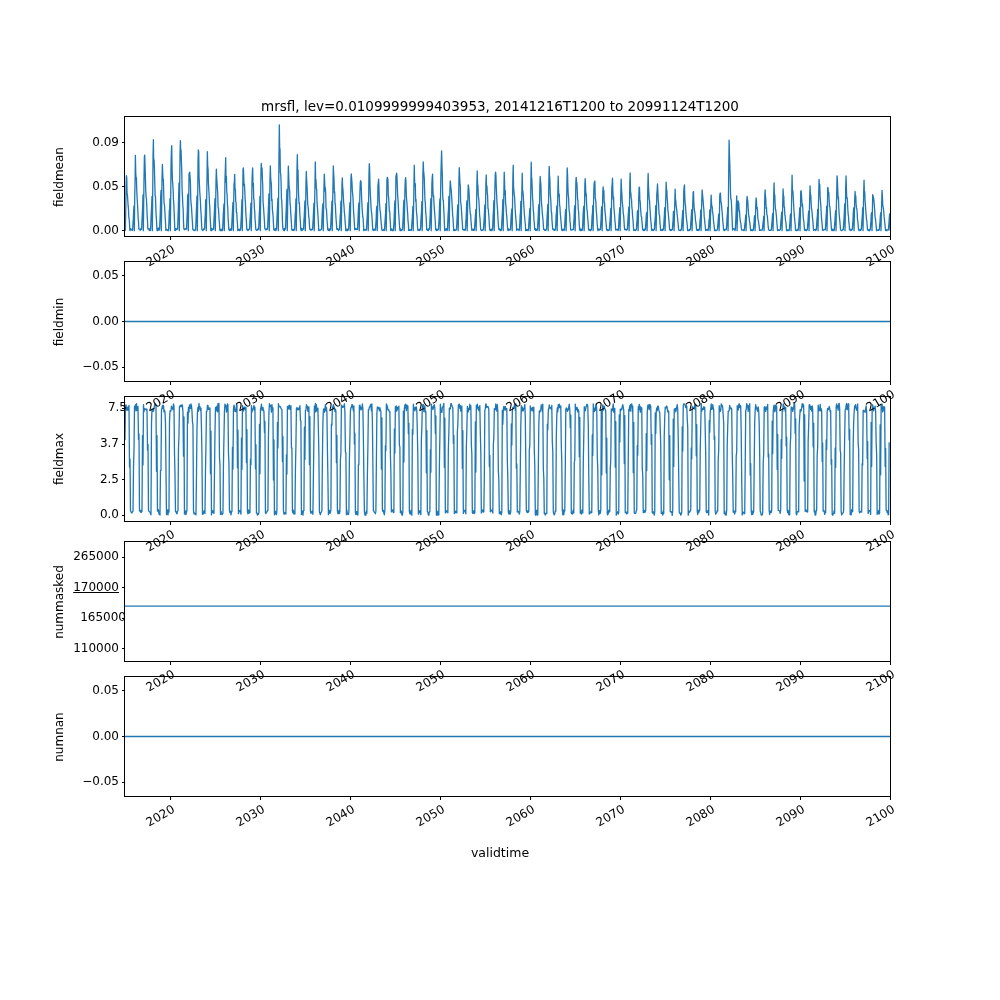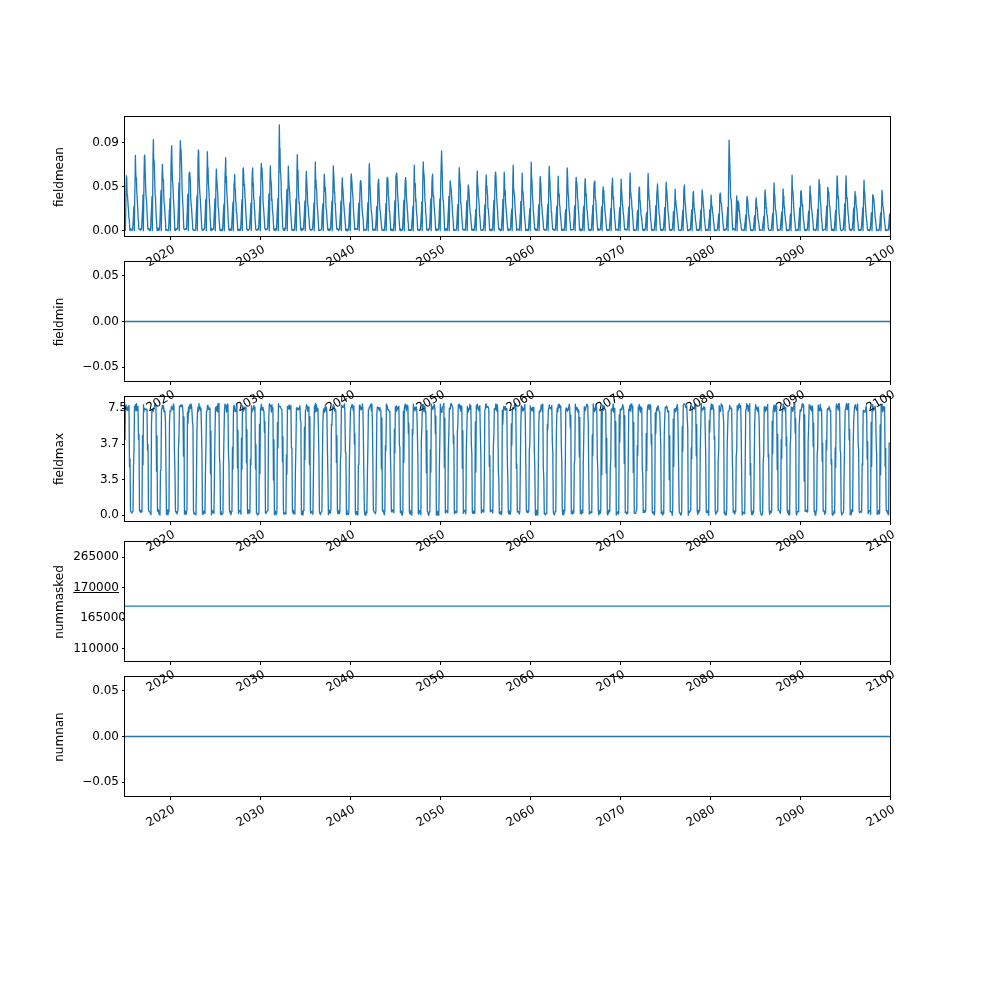--- a/index.html
+++ b/index.html
@@ -72,20 +72,21 @@
     width: 1000px;
     left: 0;
     text-align: center;
   }
 </style>
 </head>
 <body>
 
 <div id="figure">
 
+  <div class="title">mrsfl, lev=0.0109999999403953, 20141216T1200 to 20991124T1200</div>
 
   <div class="axes" id="ax0" style="left:124px; top:116px; width:767px; height:121px;">
     <svg id="svg0" width="765" height="119" viewBox="0 0 765 119">
         <path d="M0.36 113.71L0.71 95.67L1.05 70.81L1.40 58.65L1.74 60.65L2.09 77.00L2.44 77.98L2.78 83.30L3.13 88.59L3.47 92.07L3.82 100.41L4.17 102.02L4.51 106.50L4.86 113.58L5.20 112.94L5.55 112.10L5.90 111.81L6.24 112.58L6.59 112.89L6.93 112.93L7.28 113.47L7.63 112.33L7.97 106.63L8.32 101.95L8.66 93.79L9.01 88.83L9.36 113.71L9.70 82.02L10.05 66.09L10.39 38.42L10.74 55.53L11.09 62.38L11.43 60.75L11.78 74.22L12.12 80.48L12.47 86.72L12.82 93.07L13.16 101.12L13.51 104.55L13.85 112.04L14.20 112.19L14.55 112.10L14.89 112.06L15.24 113.26L15.58 112.22L15.93 111.84L16.28 111.51L16.62 112.31L16.97 103.79L17.31 97.23L17.66 89.65L18.01 77.79L18.35 113.71L18.70 86.12L19.04 59.49L19.39 39.58L19.74 38.07L20.08 50.06L20.43 61.89L20.77 74.09L21.12 80.00L21.47 82.16L21.81 89.71L22.16 98.85L22.50 103.87L22.85 112.02L23.20 111.45L23.54 111.55L23.89 111.61L24.23 113.47L24.58 112.39L24.93 112.13L25.27 113.50L25.62 111.83L25.96 102.58L26.31 95.31L26.66 88.54L27.00 79.51L27.35 113.71L27.69 80.34L28.04 39.24L28.39 22.72L28.73 47.25L29.08 42.81L29.42 51.25L29.77 65.72L30.12 78.83L30.46 78.99L30.81 90.61L31.15 98.48L31.50 103.56L31.85 111.25L32.19 113.70L32.54 113.66L32.88 113.43L33.23 111.02L33.57 112.97L33.92 111.04L34.27 113.21L34.61 111.86L34.96 103.24L35.30 95.01L35.65 81.19L36.00 73.46L36.34 113.71L36.69 87.56L37.03 60.75L37.38 47.31L37.73 56.49L38.07 63.70L38.42 62.67L38.76 77.29L39.11 86.51L39.46 87.65L39.80 93.28L40.15 100.20L40.49 104.91L40.84 113.44L41.19 112.37L41.53 112.34L41.88 112.68L42.22 112.89L42.57 113.46L42.92 113.29L43.26 113.71L43.61 111.96L43.95 104.96L44.30 94.13L44.65 91.39L44.99 81.68L45.34 113.71L45.68 83.62L46.03 49.07L46.38 34.86L46.72 28.76L47.07 50.54L47.41 63.11L47.76 66.68L48.11 72.35L48.45 82.07L48.80 86.99L49.14 94.64L49.49 104.55L49.84 113.43L50.18 113.37L50.53 113.51L50.87 111.69L51.22 112.31L51.57 112.46L51.91 111.84L52.26 111.60L52.60 111.95L52.95 102.61L53.30 92.38L53.64 77.98L53.99 65.92L54.33 113.71L54.68 72.79L55.03 36.40L55.37 23.58L55.72 34.32L56.06 32.87L56.41 44.22L56.76 53.99L57.10 72.56L57.45 79.23L57.79 87.44L58.14 92.05L58.49 103.92L58.83 111.91L59.18 111.71L59.52 112.71L59.87 112.47L60.22 112.05L60.56 111.72L60.91 111.39L61.25 112.26L61.60 112.00L61.95 101.09L62.29 94.80L62.64 78.59L62.98 77.19L63.33 113.71L63.68 87.65L64.02 56.76L64.37 55.96L64.71 55.13L65.06 59.84L65.41 65.49L65.75 81.49L66.10 87.21L66.44 89.32L66.79 95.39L67.14 101.31L67.48 105.92L67.83 112.60L68.17 112.60L68.52 112.92L68.87 113.33L69.21 113.40L69.56 112.98L69.90 113.58L70.25 113.23L70.60 112.33L70.94 105.42L71.29 95.42L71.63 87.68L71.98 78.88L72.33 113.71L72.67 85.41L73.02 43.65L73.36 32.79L73.71 35.11L74.06 60.02L74.40 66.82L74.75 74.84L75.09 79.24L75.44 84.76L75.79 92.96L76.13 97.26L76.48 105.13L76.82 111.69L77.17 112.70L77.52 113.58L77.86 112.89L78.21 113.18L78.55 111.83L78.90 112.62L79.25 112.16L79.59 111.80L79.94 102.67L80.28 97.37L80.63 83.66L80.98 82.29L81.32 113.71L81.67 83.30L82.01 59.65L82.36 34.66L82.71 49.25L83.05 51.17L83.40 65.97L83.74 71.78L84.09 77.58L84.44 85.93L84.78 90.36L85.13 100.46L85.47 105.57L85.82 113.58L86.17 111.89L86.51 111.52L86.86 113.61L87.20 112.36L87.55 112.03L87.90 112.41L88.24 111.65L88.59 112.13L88.93 103.32L89.28 97.05L89.63 88.98L89.97 81.75L90.32 113.71L90.66 87.90L91.01 63.90L91.36 52.07L91.70 60.88L92.05 65.96L92.39 71.73L92.74 76.53L93.09 90.27L93.43 91.07L93.78 96.44L94.12 103.24L94.47 106.27L94.82 113.09L95.16 112.89L95.51 113.70L95.85 113.39L96.20 112.10L96.55 113.59L96.89 113.34L97.24 113.61L97.58 112.28L97.93 106.05L98.28 97.60L98.62 92.40L98.97 86.95L99.31 113.71L99.66 84.92L100.01 61.02L100.35 52.21L100.70 40.74L101.04 65.41L101.39 59.41L101.74 74.49L102.08 77.57L102.43 87.03L102.77 90.81L103.12 101.24L103.47 106.14L103.81 112.38L104.16 112.61L104.50 113.67L104.85 112.81L105.20 111.80L105.54 113.24L105.89 112.09L106.23 113.32L106.58 112.25L106.93 104.62L107.27 98.13L107.62 90.80L107.96 85.41L108.31 113.71L108.66 88.26L109.00 66.69L109.35 65.69L109.69 57.35L110.04 72.21L110.38 72.53L110.73 84.44L111.08 85.66L111.42 95.62L111.77 95.32L112.11 102.39L112.46 106.99L112.81 113.67L113.15 112.38L113.50 113.13L113.84 112.88L114.19 112.08L114.54 113.50L114.88 112.66L115.23 113.29L115.57 112.39L115.92 106.43L116.27 99.76L116.61 91.03L116.96 82.54L117.30 113.71L117.65 84.96L118.00 52.54L118.34 50.84L118.69 57.74L119.03 68.37L119.38 67.09L119.73 72.60L120.07 81.06L120.42 85.45L120.76 94.53L121.11 99.88L121.46 105.52L121.80 112.43L122.15 112.81L122.49 112.48L122.84 113.54L123.19 113.41L123.53 112.92L123.88 112.38L124.22 111.90L124.57 112.12L124.92 104.37L125.26 99.59L125.61 93.36L125.95 86.05L126.30 113.71L126.65 90.96L126.99 65.37L127.34 54.99L127.68 51.00L128.03 68.99L128.38 66.38L128.72 81.94L129.07 82.67L129.41 91.28L129.76 94.85L130.11 102.81L130.45 106.80L130.80 112.66L131.14 112.76L131.49 113.17L131.84 113.46L132.18 113.33L132.53 112.51L132.87 111.86L133.22 112.13L133.57 112.49L133.91 106.13L134.26 96.89L134.60 92.01L134.95 79.41L135.30 113.71L135.64 79.41L135.99 53.48L136.33 46.35L136.68 55.08L137.03 50.93L137.37 61.49L137.72 67.81L138.06 84.77L138.41 88.98L138.76 93.92L139.10 98.96L139.45 104.25L139.79 111.73L140.14 111.80L140.49 111.79L140.83 113.00L141.18 111.92L141.52 112.54L141.87 112.02L142.22 112.14L142.56 112.05L142.91 103.22L143.25 94.96L143.60 86.02L143.95 76.86L144.29 113.71L144.64 91.76L144.98 62.43L145.33 48.87L145.68 60.34L146.02 64.94L146.37 66.84L146.71 83.84L147.06 82.50L147.41 92.90L147.75 95.65L148.10 99.27L148.44 106.49L148.79 112.29L149.14 113.26L149.48 112.67L149.83 113.02L150.17 111.74L150.52 111.52L150.87 113.53L151.21 112.49L151.56 111.97L151.90 103.15L152.25 94.92L152.60 87.71L152.94 81.17L153.29 113.71L153.63 76.54L153.98 39.42L154.33 7.85L154.67 30.13L155.02 32.60L155.36 55.75L155.71 56.94L156.06 63.88L156.40 81.15L156.75 84.09L157.09 92.15L157.44 103.76L157.79 110.87L158.13 112.42L158.48 112.64L158.82 113.36L159.17 111.78L159.52 113.64L159.86 111.12L160.21 112.27L160.55 111.56L160.90 99.99L161.25 91.16L161.59 81.70L161.94 72.51L162.28 113.71L162.63 91.66L162.98 71.28L163.32 49.14L163.67 58.39L164.01 67.95L164.36 71.16L164.71 75.21L165.05 86.43L165.40 88.71L165.74 95.73L166.09 100.88L166.44 106.53L166.78 112.79L167.13 113.13L167.47 113.36L167.82 112.63L168.17 113.20L168.51 112.37L168.86 113.58L169.20 112.29L169.55 112.38L169.90 104.41L170.24 97.59L170.59 93.16L170.93 81.89L171.28 113.71L171.63 88.71L171.97 53.98L172.32 37.70L172.66 55.99L173.01 52.91L173.36 70.26L173.70 79.64L174.05 86.49L174.39 85.80L174.74 95.24L175.09 100.92L175.43 106.11L175.78 112.64L176.12 112.68L176.47 113.67L176.82 111.40L177.16 111.91L177.51 113.19L177.85 112.26L178.20 111.84L178.55 112.15L178.89 103.81L179.24 99.32L179.58 91.63L179.93 83.96L180.28 113.71L180.62 92.33L180.97 66.36L181.31 54.44L181.66 62.66L182.01 68.49L182.35 76.90L182.70 86.84L183.04 89.09L183.39 93.03L183.74 99.94L184.08 101.91L184.43 108.00L184.77 112.46L185.12 112.56L185.47 112.33L185.81 113.31L186.16 113.23L186.50 112.32L186.85 112.28L187.19 112.12L187.54 112.52L187.89 106.42L188.23 101.28L188.58 93.01L188.92 86.20L189.27 113.71L189.62 86.49L189.96 68.71L190.31 44.94L190.65 64.21L191.00 62.67L191.35 71.84L191.69 72.12L192.04 85.40L192.38 89.64L192.73 94.84L193.08 100.27L193.42 106.50L193.77 113.59L194.11 113.37L194.46 113.04L194.81 113.37L195.15 113.08L195.50 113.12L195.84 112.68L196.19 112.50L196.54 112.20L196.88 104.61L197.23 96.01L197.57 90.22L197.92 86.75L198.27 113.71L198.61 90.47L198.96 69.86L199.30 57.04L199.65 64.30L200.00 74.14L200.34 70.57L200.69 77.19L201.03 91.27L201.38 91.86L201.73 96.76L202.07 103.77L202.42 107.61L202.76 112.59L203.11 113.23L203.46 112.07L203.80 113.21L204.15 111.92L204.49 113.70L204.84 112.65L205.19 112.94L205.53 112.32L205.88 105.62L206.22 97.80L206.57 92.51L206.92 84.18L207.26 113.71L207.61 86.57L207.95 70.30L208.30 48.95L208.65 56.29L208.99 61.19L209.34 75.83L209.68 74.71L210.03 86.18L210.38 87.85L210.72 95.92L211.07 101.99L211.41 106.19L211.76 112.27L212.11 112.42L212.45 111.55L212.80 111.96L213.14 112.07L213.49 113.66L213.84 112.89L214.18 112.27L214.53 112.23L214.87 105.57L215.22 98.69L215.57 95.01L215.91 84.21L216.26 113.71L216.60 93.95L216.95 68.12L217.30 60.81L217.64 70.16L217.99 73.11L218.33 79.59L218.68 85.64L219.03 89.54L219.37 95.45L219.72 98.16L220.06 104.07L220.41 107.87L220.76 113.38L221.10 113.62L221.45 113.35L221.79 112.23L222.14 113.65L222.49 112.17L222.83 113.67L223.18 112.25L223.52 112.66L223.87 106.96L224.22 98.42L224.56 91.46L224.91 85.53L225.25 113.71L225.60 90.08L225.95 60.76L226.29 56.98L226.64 61.55L226.98 65.76L227.33 73.82L227.68 77.09L228.02 81.31L228.37 89.94L228.71 96.78L229.06 100.97L229.41 107.21L229.75 112.63L230.10 112.42L230.44 112.01L230.79 111.65L231.14 112.46L231.48 112.35L231.83 111.93L232.17 112.32L232.52 112.38L232.87 105.32L233.21 97.07L233.56 89.51L233.90 85.84L234.25 113.71L234.60 88.37L234.94 75.10L235.29 65.20L235.63 63.74L235.98 64.59L236.33 71.65L236.67 82.17L237.02 89.28L237.36 94.80L237.71 99.30L238.06 100.89L238.40 106.43L238.75 113.57L239.09 113.50L239.44 112.91L239.79 112.53L240.13 112.37L240.48 113.07L240.82 113.34L241.17 113.06L241.52 112.63L241.86 105.11L242.21 99.97L242.55 91.99L242.90 85.53L243.25 113.71L243.59 87.44L243.94 58.82L244.28 46.71L244.63 51.46L244.98 67.46L245.32 76.76L245.67 82.90L246.01 90.03L246.36 94.33L246.71 96.26L247.05 100.78L247.40 106.90L247.74 112.92L248.09 112.99L248.44 112.50L248.78 113.57L249.13 112.48L249.47 112.13L249.82 112.38L250.17 113.22L250.51 112.41L250.86 106.63L251.20 101.34L251.55 91.53L251.90 89.18L252.24 113.71L252.59 96.38L252.93 68.37L253.28 65.51L253.63 62.07L253.97 70.34L254.32 84.12L254.66 88.21L255.01 93.73L255.36 94.34L255.70 100.16L256.05 103.89L256.39 107.86L256.74 112.02L257.09 113.26L257.43 113.55L257.78 113.31L258.12 113.06L258.47 112.48L258.82 113.08L259.16 113.58L259.51 112.70L259.85 107.01L260.20 101.62L260.55 96.27L260.89 86.76L261.24 113.71L261.58 89.34L261.93 62.54L262.28 60.36L262.62 60.92L262.97 63.51L263.31 79.17L263.66 79.82L264.00 87.52L264.35 94.47L264.70 94.33L265.04 101.91L265.39 106.72L265.73 113.56L266.08 112.54L266.43 112.19L266.77 111.95L267.12 113.56L267.46 113.66L267.81 112.97L268.16 113.68L268.50 112.25L268.85 106.86L269.19 100.73L269.54 89.85L269.89 83.92L270.23 113.71L270.58 89.71L270.92 58.98L271.27 58.42L271.62 56.07L271.96 59.29L272.31 69.25L272.65 78.16L273.00 82.87L273.35 88.89L273.69 96.59L274.04 101.25L274.38 106.61L274.73 112.02L275.08 113.60L275.42 111.78L275.77 112.88L276.11 113.62L276.46 112.89L276.81 112.74L277.15 113.17L277.50 112.45L277.84 106.29L278.19 99.77L278.54 88.90L278.88 83.26L279.23 113.71L279.57 93.60L279.92 72.51L280.27 63.02L280.61 60.65L280.96 65.05L281.30 78.02L281.65 82.79L282.00 86.70L282.34 92.47L282.69 96.85L283.03 104.16L283.38 107.20L283.73 113.45L284.07 112.52L284.42 113.34L284.76 113.26L285.11 112.57L285.46 113.18L285.80 113.22L286.15 113.57L286.49 112.66L286.84 105.94L287.19 102.06L287.53 96.56L287.88 89.50L288.22 113.71L288.57 91.98L288.92 69.77L289.26 48.23L289.61 63.73L289.95 69.01L290.30 66.62L290.65 84.29L290.99 82.10L291.34 92.56L291.68 96.85L292.03 100.11L292.38 107.40L292.72 112.85L293.07 113.27L293.41 112.80L293.76 113.04L294.11 112.55L294.45 113.23L294.80 113.62L295.14 112.12L295.49 112.33L295.84 105.03L296.18 99.25L296.53 93.72L296.87 84.73L297.22 113.71L297.57 85.06L297.91 55.58L298.26 44.99L298.60 54.11L298.95 57.15L299.30 62.04L299.64 74.53L299.99 83.50L300.33 86.05L300.68 94.81L301.03 98.44L301.37 104.42L301.72 112.62L302.06 112.53L302.41 113.32L302.76 112.37L303.10 112.97L303.45 113.62L303.79 111.65L304.14 111.73L304.49 112.04L304.83 105.02L305.18 98.36L305.52 88.13L305.87 81.76L306.22 113.71L306.56 90.58L306.91 66.11L307.25 60.02L307.60 57.17L307.95 73.94L308.29 79.59L308.64 78.89L308.98 85.88L309.33 91.61L309.68 96.22L310.02 100.68L310.37 106.48L310.71 112.94L311.06 112.13L311.41 113.62L311.75 112.13L312.10 112.69L312.44 112.94L312.79 113.20L313.14 112.03L313.48 112.23L313.83 106.16L314.17 100.61L314.52 88.50L314.87 81.98L315.21 113.71L315.56 77.20L315.90 58.30L316.25 45.67L316.60 33.83L316.94 47.77L317.29 57.74L317.63 76.84L317.98 82.85L318.33 83.25L318.67 90.72L319.02 97.09L319.36 105.93L319.71 113.60L320.06 111.62L320.40 112.10L320.75 112.97L321.09 112.56L321.44 111.61L321.79 111.71L322.13 113.70L322.48 112.06L322.82 103.91L323.17 96.67L323.52 91.56L323.86 79.33L324.21 113.71L324.55 88.90L324.90 73.48L325.25 63.79L325.59 67.16L325.94 71.23L326.28 73.42L326.63 79.63L326.98 85.37L327.32 91.72L327.67 98.32L328.01 101.20L328.36 107.81L328.71 113.44L329.05 113.53L329.40 113.60L329.74 112.52L330.09 113.28L330.44 113.06L330.78 113.32L331.13 112.83L331.47 112.30L331.82 106.77L332.17 99.34L332.51 92.58L332.86 87.63L333.20 113.71L333.55 92.68L333.90 63.97L334.24 50.75L334.59 57.23L334.93 65.47L335.28 68.95L335.63 85.21L335.97 86.98L336.32 91.15L336.66 96.12L337.01 102.40L337.36 106.25L337.70 112.52L338.05 112.51L338.39 112.63L338.74 113.18L339.09 112.49L339.43 112.69L339.78 112.48L340.12 113.40L340.47 112.36L340.82 104.95L341.16 100.56L341.51 90.91L341.85 83.82L342.20 113.71L342.54 94.65L342.89 79.78L343.24 68.02L343.58 69.98L343.93 73.40L344.27 79.69L344.62 88.10L344.97 93.32L345.31 97.17L345.66 97.47L346.00 104.21L346.35 107.57L346.70 113.02L347.04 112.34L347.39 112.21L347.73 113.36L348.08 113.41L348.43 112.11L348.77 113.38L349.12 113.32L349.46 112.61L349.81 107.67L350.16 101.88L350.50 97.40L350.85 92.48L351.19 113.71L351.54 91.92L351.89 66.25L352.23 53.94L352.58 67.10L352.92 68.32L353.27 79.14L353.62 80.65L353.96 84.19L354.31 91.63L354.65 98.80L355.00 101.37L355.35 107.54L355.69 112.42L356.04 112.91L356.38 113.62L356.73 113.10L357.08 113.33L357.42 112.92L357.77 112.65L358.11 113.11L358.46 112.26L358.81 106.48L359.15 101.73L359.50 94.82L359.84 87.85L360.19 113.71L360.54 90.86L360.88 67.24L361.23 57.93L361.57 71.75L361.92 68.84L362.27 76.01L362.61 78.62L362.96 91.49L363.30 91.98L363.65 96.72L364.00 101.30L364.34 107.80L364.69 112.80L365.03 113.06L365.38 113.45L365.73 112.79L366.07 112.98L366.42 112.14L366.76 113.70L367.11 112.70L367.46 112.62L367.80 107.05L368.15 98.03L368.49 93.06L368.84 83.71L369.19 113.71L369.53 88.34L369.88 71.14L370.22 58.68L370.57 55.09L370.92 58.28L371.26 69.30L371.61 77.30L371.95 85.13L372.30 90.04L372.65 94.69L372.99 102.21L373.34 107.05L373.68 112.16L374.03 111.96L374.38 112.84L374.72 111.89L375.07 113.06L375.41 113.60L375.76 112.75L376.11 113.53L376.45 112.32L376.80 105.07L377.14 99.29L377.49 92.93L377.84 82.65L378.18 113.71L378.53 92.18L378.87 75.80L379.22 55.10L379.57 65.29L379.91 77.83L380.26 73.46L380.60 86.47L380.95 88.65L381.30 94.48L381.64 98.27L381.99 102.47L382.33 107.70L382.68 112.19L383.03 113.54L383.37 113.22L383.72 111.95L384.06 112.72L384.41 113.03L384.76 112.90L385.10 112.88L385.45 112.65L385.79 105.93L386.14 98.98L386.49 95.35L386.83 91.88L387.18 113.71L387.52 88.22L387.87 60.94L388.22 48.24L388.56 69.99L388.91 73.78L389.25 77.61L389.60 79.92L389.95 87.91L390.29 93.98L390.64 99.11L390.98 103.29L391.33 107.39L391.68 113.28L392.02 112.35L392.37 112.79L392.71 112.13L393.06 112.28L393.41 112.64L393.75 112.39L394.10 113.68L394.44 112.50L394.79 106.59L395.14 98.56L395.48 94.93L395.83 84.28L396.17 113.71L396.52 90.75L396.87 72.86L397.21 56.24L397.56 73.46L397.90 74.36L398.25 78.26L398.60 84.69L398.94 90.29L399.29 95.89L399.63 99.71L399.98 104.22L400.33 107.32L400.67 113.62L401.02 112.10L401.36 112.78L401.71 113.30L402.06 112.55L402.40 112.68L402.75 113.51L403.09 113.71L403.44 112.51L403.79 107.06L404.13 101.78L404.48 97.22L404.82 91.63L405.17 113.71L405.52 90.10L405.86 68.01L406.21 45.08L406.55 59.64L406.90 63.37L407.25 72.23L407.59 81.26L407.94 85.85L408.28 93.08L408.63 96.37L408.98 103.23L409.32 106.17L409.67 112.30L410.01 112.54L410.36 111.67L410.71 113.46L411.05 112.26L411.40 112.78L411.74 112.44L412.09 113.61L412.44 112.39L412.78 106.58L413.13 100.94L413.47 92.65L413.82 87.61L414.17 113.71L414.51 94.65L414.86 68.46L415.20 59.52L415.55 64.52L415.90 67.88L416.24 80.27L416.59 87.41L416.93 90.41L417.28 96.04L417.63 99.40L417.97 102.31L418.32 107.98L418.66 112.45L419.01 112.40L419.35 112.29L419.70 113.15L420.05 113.34L420.39 112.99L420.74 113.31L421.08 112.54L421.43 112.64L421.78 107.18L422.12 98.96L422.47 94.29L422.81 87.33L423.16 113.71L423.51 87.29L423.85 63.71L424.20 49.36L424.54 58.63L424.89 62.51L425.24 76.51L425.58 80.87L425.93 85.80L426.27 95.25L426.62 95.12L426.97 103.15L427.31 107.20L427.66 112.28L428.00 111.81L428.35 112.06L428.70 113.05L429.04 112.98L429.39 112.55L429.73 113.43L430.08 112.60L430.43 112.66L430.77 107.40L431.12 98.31L431.46 95.29L431.81 88.97L432.16 113.71L432.50 92.15L432.85 74.00L433.19 59.23L433.54 72.41L433.89 79.56L434.23 77.08L434.58 88.11L434.92 89.74L435.27 96.51L435.62 99.93L435.96 104.04L436.31 107.45L436.65 112.47L437.00 113.50L437.35 113.64L437.69 112.29L438.04 112.64L438.38 112.80L438.73 112.25L439.08 113.50L439.42 112.65L439.77 107.07L440.11 100.80L440.46 93.89L440.81 92.38L441.15 113.71L441.50 90.62L441.84 71.83L442.19 50.78L442.54 57.34L442.88 68.84L443.23 77.71L443.57 80.35L443.92 89.95L444.27 94.59L444.61 96.34L444.96 104.06L445.30 106.31L445.65 112.63L446.00 113.16L446.34 112.85L446.69 112.99L447.03 112.84L447.38 112.55L447.73 112.69L448.07 112.19L448.42 112.59L448.76 105.40L449.11 100.88L449.46 91.93L449.80 88.76L450.15 113.71L450.49 92.18L450.84 65.92L451.19 60.28L451.53 66.38L451.88 65.62L452.22 72.92L452.57 81.76L452.92 83.66L453.26 91.99L453.61 94.38L453.95 101.33L454.30 107.66L454.65 113.02L454.99 112.46L455.34 111.99L455.68 113.56L456.03 112.08L456.38 113.57L456.72 113.30L457.07 113.25L457.41 112.46L457.76 106.46L458.11 97.65L458.45 92.17L458.80 89.22L459.14 113.71L459.49 91.35L459.84 68.64L460.18 61.66L460.53 68.31L460.87 78.76L461.22 76.61L461.57 86.16L461.91 92.56L462.26 94.10L462.60 100.04L462.95 103.63L463.30 108.13L463.64 113.02L463.99 113.06L464.33 112.87L464.68 112.56L465.03 113.37L465.37 113.71L465.72 113.64L466.06 112.17L466.41 112.72L466.76 106.31L467.10 98.99L467.45 96.36L467.79 88.57L468.14 113.71L468.49 88.38L468.83 73.39L469.18 65.60L469.52 68.50L469.87 63.91L470.22 80.81L470.56 82.25L470.91 85.40L471.25 93.74L471.60 96.47L471.95 103.58L472.29 107.80L472.64 112.15L472.98 113.55L473.33 112.21L473.68 112.04L474.02 112.98L474.37 112.26L474.71 113.10L475.06 112.53L475.41 112.47L475.75 107.36L476.10 101.33L476.44 92.82L476.79 89.71L477.14 113.71L477.48 92.58L477.83 74.21L478.17 69.81L478.52 76.38L478.87 73.32L479.21 85.92L479.56 85.60L479.90 93.91L480.25 96.39L480.60 100.97L480.94 104.83L481.29 108.68L481.63 112.78L481.98 113.18L482.33 113.57L482.67 112.56L483.02 112.72L483.36 113.35L483.71 113.51L484.06 113.23L484.40 112.59L484.75 106.60L485.09 102.85L485.44 97.74L485.79 91.36L486.13 113.71L486.48 89.63L486.82 70.26L487.17 66.69L487.52 61.17L487.86 73.59L488.21 82.15L488.55 79.57L488.90 91.16L489.25 93.81L489.59 98.53L489.94 104.19L490.28 106.73L490.63 113.00L490.98 112.05L491.32 112.74L491.67 112.91L492.01 112.31L492.36 112.95L492.71 112.37L493.05 113.47L493.40 112.66L493.74 107.40L494.09 100.34L494.44 95.40L494.78 90.72L495.13 113.71L495.47 94.02L495.82 76.03L496.16 62.05L496.51 72.23L496.86 76.78L497.20 84.72L497.55 87.94L497.89 90.64L498.24 96.68L498.59 98.06L498.93 102.81L499.28 108.64L499.62 112.43L499.97 112.89L500.32 112.34L500.66 112.64L501.01 112.16L501.35 112.50L501.70 113.14L502.05 112.79L502.39 112.57L502.74 106.32L503.08 100.51L503.43 95.54L503.78 90.05L504.12 113.71L504.47 90.60L504.81 65.96L505.16 56.00L505.51 74.30L505.85 76.13L506.20 81.14L506.54 82.37L506.89 90.96L507.24 92.77L507.58 99.03L507.93 102.07L508.27 107.29L508.62 113.28L508.97 112.32L509.31 113.43L509.66 113.09L510.00 112.97L510.35 112.99L510.70 113.55L511.04 112.78L511.39 112.65L511.73 106.64L512.08 102.70L512.43 94.37L512.77 93.41L513.12 113.71L513.46 97.38L513.81 78.06L514.16 70.13L514.50 70.66L514.85 82.39L515.19 84.61L515.54 90.68L515.89 95.81L516.23 99.55L516.58 99.80L516.92 104.51L517.27 107.84L517.62 112.65L517.96 112.56L518.31 113.58L518.65 113.47L519.00 112.18L519.35 113.49L519.69 112.27L520.04 112.85L520.38 112.67L520.73 107.70L521.08 102.02L521.42 96.60L521.77 95.53L522.11 113.71L522.46 95.61L522.81 69.01L523.15 56.49L523.50 69.58L523.84 75.56L524.19 82.36L524.54 83.65L524.88 90.62L525.23 94.93L525.57 100.78L525.92 104.88L526.27 107.70L526.61 113.09L526.96 113.48L527.30 112.81L527.65 112.34L528.00 112.81L528.34 113.46L528.69 113.05L529.03 112.87L529.38 112.50L529.73 106.35L530.07 102.52L530.42 97.87L530.76 88.60L531.11 113.71L531.46 96.02L531.80 76.89L532.15 73.20L532.49 66.98L532.84 73.82L533.19 82.27L533.53 85.87L533.88 93.24L534.22 97.85L534.57 98.69L534.92 105.66L535.26 108.47L535.61 113.28L535.95 112.73L536.30 113.52L536.65 112.71L536.99 112.51L537.34 112.52L537.68 113.62L538.03 112.19L538.38 112.59L538.72 108.32L539.07 102.90L539.41 97.50L539.76 90.55L540.11 113.71L540.45 92.61L540.80 80.16L541.14 65.27L541.49 72.54L541.84 73.31L542.18 81.58L542.53 84.99L542.87 92.80L543.22 95.54L543.57 99.62L543.91 103.37L544.26 107.66L544.60 112.82L544.95 112.48L545.30 113.35L545.64 113.56L545.99 112.58L546.33 112.85L546.68 113.38L547.03 112.48L547.37 112.59L547.72 107.14L548.06 103.62L548.41 94.87L548.76 94.32L549.10 113.71L549.45 96.78L549.79 85.28L550.14 72.08L550.49 82.78L550.83 83.76L551.18 89.17L551.52 91.33L551.87 94.43L552.22 98.12L552.56 101.03L552.91 104.54L553.25 108.32L553.60 112.86L553.95 112.72L554.29 113.10L554.64 113.26L554.98 113.66L555.33 113.70L555.68 112.71L556.02 113.15L556.37 112.77L556.71 108.30L557.06 102.77L557.41 99.04L557.75 93.62L558.10 113.71L558.44 96.34L558.79 74.09L559.14 69.80L559.48 67.85L559.83 81.25L560.17 86.54L560.52 89.13L560.87 94.89L561.21 99.14L561.56 102.38L561.90 105.07L562.25 108.10L562.60 113.57L562.94 113.16L563.29 113.58L563.63 113.01L563.98 112.91L564.33 113.65L564.67 112.49L565.02 112.23L565.36 112.77L565.71 107.23L566.06 102.08L566.40 97.67L566.75 92.77L567.09 113.71L567.44 98.08L567.79 85.56L568.13 75.35L568.48 74.60L568.82 84.71L569.17 91.44L569.52 93.81L569.86 95.78L570.21 99.15L570.55 103.77L570.90 105.60L571.25 108.91L571.59 112.78L571.94 113.33L572.28 112.73L572.63 113.20L572.97 112.42L573.32 112.45L573.67 113.67L574.01 113.13L574.36 112.78L574.70 109.23L575.05 102.79L575.40 100.97L575.74 93.14L576.09 113.71L576.43 95.17L576.78 84.19L577.13 72.95L577.47 76.89L577.82 80.51L578.16 84.41L578.51 89.28L578.86 92.49L579.20 99.63L579.55 102.15L579.89 106.48L580.24 109.24L580.59 113.54L580.93 112.62L581.28 112.65L581.62 113.12L581.97 112.47L582.32 112.95L582.66 112.42L583.01 113.62L583.35 112.78L583.70 109.08L584.05 102.74L584.39 101.49L584.74 92.93L585.08 113.71L585.43 101.80L585.78 89.33L586.12 78.12L586.47 84.91L586.81 89.80L587.16 89.49L587.51 94.96L587.85 96.44L588.20 99.50L588.54 104.28L588.89 106.93L589.24 109.75L589.58 113.57L589.93 112.65L590.27 113.32L590.62 113.64L590.97 113.65L591.31 113.39L591.66 113.05L592.00 112.95L592.35 112.93L592.70 109.42L593.04 105.48L593.39 100.92L593.73 97.09L594.08 113.71L594.43 99.06L594.77 78.52L595.12 76.17L595.46 76.19L595.81 84.85L596.16 85.45L596.50 87.60L596.85 92.10L597.19 95.55L597.54 100.28L597.89 105.17L598.23 107.76L598.58 112.95L598.92 112.81L599.27 113.56L599.62 112.41L599.96 113.10L600.31 112.92L600.65 112.22L601.00 112.52L601.35 112.49L601.69 107.95L602.04 100.86L602.38 97.27L602.73 90.35L603.08 113.71L603.42 83.91L603.77 49.78L604.11 23.15L604.46 37.73L604.81 47.59L605.15 57.67L605.50 75.61L605.84 82.11L606.19 82.45L606.54 88.53L606.88 96.70L607.23 104.96L607.57 113.00L607.92 111.49L608.27 112.14L608.61 111.71L608.96 112.02L609.30 111.95L609.65 112.17L610.00 113.70L610.34 112.01L610.69 104.77L611.03 97.13L611.38 87.43L611.73 78.84L612.07 113.71L612.42 100.99L612.76 90.29L613.11 83.80L613.46 86.03L613.80 85.99L614.15 94.31L614.49 93.54L614.84 99.83L615.19 102.73L615.53 105.81L615.88 106.48L616.22 110.47L616.57 112.98L616.92 113.13L617.26 113.18L617.61 113.20L617.95 112.93L618.30 112.73L618.65 113.17L618.99 113.69L619.34 112.92L619.68 108.74L620.03 106.44L620.38 102.88L620.72 98.18L621.07 113.71L621.41 98.37L621.76 83.77L622.11 79.46L622.45 82.11L622.80 84.13L623.14 90.46L623.49 95.74L623.84 99.52L624.18 100.83L624.53 104.57L624.87 105.84L625.22 109.41L625.57 113.21L625.91 113.68L626.26 113.39L626.60 112.80L626.95 112.56L627.30 113.60L627.64 113.54L627.99 113.13L628.33 113.03L628.68 108.81L629.03 106.42L629.37 100.04L629.72 98.66L630.06 113.71L630.41 101.82L630.76 87.48L631.10 80.92L631.45 83.91L631.79 91.41L632.14 90.39L632.49 93.92L632.83 101.27L633.18 102.83L633.52 104.50L633.87 107.18L634.22 109.67L634.56 113.45L634.91 113.27L635.25 112.77L635.60 112.90L635.95 113.28L636.29 113.22L636.64 113.12L636.98 113.20L637.33 112.97L637.68 109.33L638.02 106.21L638.37 103.37L638.71 99.44L639.06 113.71L639.41 98.52L639.75 80.84L640.10 72.90L640.44 78.71L640.79 82.11L641.14 91.38L641.48 90.36L641.83 97.59L642.17 98.03L642.52 101.38L642.87 105.31L643.21 109.72L643.56 112.53L643.90 113.11L644.25 113.29L644.60 113.43L644.94 113.45L645.29 113.23L645.63 113.01L645.98 113.40L646.33 112.91L646.67 108.44L647.02 104.51L647.36 99.99L647.71 96.49L648.06 113.71L648.40 97.53L648.75 75.94L649.09 65.80L649.44 80.95L649.78 77.68L650.13 87.39L650.48 92.91L650.82 92.83L651.17 96.69L651.51 100.27L651.86 105.93L652.21 109.37L652.55 113.56L652.90 113.10L653.24 113.25L653.59 112.76L653.94 113.03L654.28 113.35L654.63 113.15L654.97 112.84L655.32 112.73L655.67 107.49L656.01 103.01L656.36 99.80L656.70 95.23L657.05 113.71L657.40 99.19L657.74 86.20L658.09 71.97L658.43 78.88L658.78 78.89L659.13 90.16L659.47 89.80L659.82 97.99L660.16 98.82L660.51 103.62L660.86 104.96L661.20 108.94L661.55 113.70L661.89 113.12L662.24 112.97L662.59 113.63L662.93 112.83L663.28 113.34L663.62 113.06L663.97 113.68L664.32 112.79L664.66 108.66L665.01 103.81L665.35 97.74L665.70 97.00L666.05 113.71L666.39 95.20L666.74 76.81L667.08 58.14L667.43 74.05L667.78 73.28L668.12 77.33L668.47 84.13L668.81 91.73L669.16 95.83L669.51 100.63L669.85 104.45L670.20 107.55L670.54 113.31L670.89 112.81L671.24 113.71L671.58 113.53L671.93 112.96L672.27 112.86L672.62 112.47L672.97 113.54L673.31 112.81L673.66 107.44L674.00 102.89L674.35 97.64L674.70 90.83L675.04 113.71L675.39 95.87L675.73 74.77L676.08 73.60L676.43 77.00L676.77 82.46L677.12 89.53L677.46 86.87L677.81 92.06L678.16 98.85L678.50 102.83L678.85 104.56L679.19 109.40L679.54 113.23L679.89 112.55L680.23 112.40L680.58 113.66L680.92 112.67L681.27 113.14L681.62 113.48L681.96 112.64L682.31 112.70L682.65 107.90L683.00 104.50L683.35 97.79L683.69 94.12L684.04 113.71L684.38 94.41L684.73 79.35L685.08 68.89L685.42 77.68L685.77 77.73L686.11 85.19L686.46 91.78L686.81 93.17L687.15 96.35L687.50 101.12L687.84 103.07L688.19 108.86L688.54 113.40L688.88 112.25L689.23 112.94L689.57 112.75L689.92 112.33L690.27 112.51L690.61 113.59L690.96 112.87L691.30 112.76L691.65 107.95L692.00 102.23L692.34 99.23L692.69 92.28L693.03 113.71L693.38 91.78L693.73 76.24L694.07 62.28L694.42 70.08L694.76 67.48L695.11 79.49L695.46 84.10L695.80 88.19L696.15 94.89L696.49 100.58L696.84 104.32L697.19 107.78L697.53 113.27L697.88 113.28L698.22 113.35L698.57 113.21L698.92 112.70L699.26 112.68L699.61 112.63L699.95 112.42L700.30 112.75L700.65 107.92L700.99 100.70L701.34 96.38L701.68 89.15L702.03 113.71L702.38 93.37L702.72 70.50L703.07 71.30L703.41 77.32L703.76 75.22L704.11 82.07L704.45 89.21L704.80 89.08L705.14 93.72L705.49 99.55L705.84 103.49L706.18 108.40L706.53 112.62L706.87 113.64L707.22 112.19L707.57 113.31L707.91 113.54L708.26 112.43L708.60 113.69L708.95 113.66L709.30 112.75L709.64 107.24L709.99 102.94L710.33 96.47L710.68 93.67L711.03 113.71L711.37 89.72L711.72 75.52L712.06 58.83L712.41 63.21L712.76 72.46L713.10 82.09L713.45 79.70L713.79 91.01L714.14 96.90L714.49 100.75L714.83 104.08L715.18 108.31L715.52 112.35L715.87 113.18L716.22 113.48L716.56 113.70L716.91 113.51L717.25 113.31L717.60 112.80L717.95 112.03L718.29 112.65L718.64 106.57L718.98 102.66L719.33 96.14L719.68 86.94L720.02 113.71L720.37 95.45L720.71 69.59L721.06 59.00L721.41 71.24L721.75 81.32L722.10 80.56L722.44 84.27L722.79 91.72L723.14 97.09L723.48 99.47L723.83 105.18L724.17 107.33L724.52 112.80L724.87 112.36L725.21 112.09L725.56 113.12L725.90 113.53L726.25 113.38L726.59 112.52L726.94 112.61L727.29 112.54L727.63 107.25L727.98 103.33L728.32 95.47L728.67 90.93L729.02 113.71L729.36 98.66L729.71 82.66L730.05 74.43L730.40 80.34L730.75 78.71L731.09 86.63L731.44 91.14L731.78 91.53L732.13 95.04L732.48 102.38L732.82 104.28L733.17 107.85L733.51 112.82L733.86 112.79L734.21 113.64L734.55 113.02L734.90 112.62L735.24 112.46L735.59 113.43L735.94 112.91L736.28 112.77L736.63 107.58L736.97 102.81L737.32 98.34L737.67 90.86L738.01 113.71L738.36 94.02L738.70 74.72L739.05 63.25L739.40 76.20L739.74 74.60L740.09 84.14L740.43 88.28L740.78 93.23L741.13 97.85L741.47 101.89L741.82 103.77L742.16 108.40L742.51 112.60L742.86 113.17L743.20 112.80L743.55 113.59L743.89 113.48L744.24 112.65L744.59 113.71L744.93 113.32L745.28 112.59L745.62 107.41L745.97 104.13L746.32 96.60L746.66 95.62L747.01 113.71L747.35 96.85L747.70 77.64L748.05 78.68L748.39 81.00L748.74 81.47L749.08 85.67L749.43 90.06L749.78 94.47L750.12 100.91L750.47 101.49L750.81 104.96L751.16 109.06L751.51 113.61L751.85 113.68L752.20 113.19L752.54 112.98L752.89 112.81L753.24 112.73L753.58 113.42L753.93 112.87L754.27 112.95L754.62 108.23L754.97 104.99L755.31 99.63L755.66 95.95L756.00 113.71L756.35 96.91L756.70 84.60L757.04 73.36L757.39 79.25L757.73 87.60L758.08 89.71L758.43 91.47L758.77 95.03L759.12 99.66L759.46 102.46L759.81 106.31L760.16 109.49L760.50 113.48L760.85 113.55L761.19 112.56L761.54 113.44L761.89 113.68L762.23 112.85L762.58 112.90L762.92 112.76L763.27 113.00L763.62 109.57L763.96 106.06L764.31 100.35L764.65 96.82L765.00 113.71" fill="none" stroke="#1f77b4" stroke-width="1.3" stroke-linejoin="round"></path>
       </svg>
   </div>
   <div class="ylabel" style="left:-1px; top:170px; width:120px; text-align:center; transform: rotate(-90deg);">fieldmean</div>
 
   <div class="axes" id="ax1" style="left:124px; top:261px; width:767px; height:121px;">
     <svg id="svg1" width="765" height="119" viewBox="0 0 765 119">
@@ -108,20 +109,21 @@
   </div>
   <div class="ylabel" style="left:-1px; top:595px; width:120px; text-align:center; transform: rotate(-90deg);">nummasked</div>
 
   <div class="axes" id="ax4" style="left:124px; top:676px; width:767px; height:121px;">
     <svg id="svg4" width="765" height="119" viewBox="0 0 765 119">
         <path d="M0.00 59.50L765.00 59.50" fill="none" stroke="#1f77b4" stroke-width="1.3" stroke-linejoin="round"></path>
       </svg>
   </div>
   <div class="ylabel" style="left:-1px; top:730px; width:120px; text-align:center; transform: rotate(-90deg);">numnan</div>
 
+  <div class="xlabel" style="top:845px;">validtime</div>
 
   <div id="decorations">
       <div class="tickmark" style="left:121.5px; top:230.2111111111111px; width:3.5px; height:1px;"></div>
       <div class="ytick" style="left:53px; top:222.7111111111111px; width:66px;">0.00</div>
       <div class="tickmark" style="left:121.5px; top:186.13703703703703px; width:3.5px; height:1px;"></div>
       <div class="ytick" style="left:53px; top:178.63703703703703px; width:66px;">0.05</div>
       <div class="tickmark" style="left:121.5px; top:142.06296296296296px; width:3.5px; height:1px;"></div>
       <div class="ytick" style="left:53px; top:134.56296296296296px; width:66px;">0.09</div>
       <div class="tickmark" style="left:169.83866415804297px; top:236px; width:1px; height:3.5px;"></div>
       <div class="xtick" style="left:126.33866415804297px; top:242px; width:44px; text-align:right;">2020</div>
@@ -161,21 +163,21 @@
       <div class="xtick" style="left:576.1269990592662px; top:387px; width:44px; text-align:right;">2070</div>
       <div class="tickmark" style="left:709.5846660395107px; top:381px; width:1px; height:3.5px;"></div>
       <div class="xtick" style="left:666.0846660395107px; top:387px; width:44px; text-align:right;">2080</div>
       <div class="tickmark" style="left:799.5423330197553px; top:381px; width:1px; height:3.5px;"></div>
       <div class="xtick" style="left:756.0423330197553px; top:387px; width:44px; text-align:right;">2090</div>
       <div class="tickmark" style="left:889.5px; top:381px; width:1px; height:3.5px;"></div>
       <div class="xtick" style="left:846px; top:387px; width:44px; text-align:right;">2100</div>
       <div class="tickmark" style="left:121.5px; top:514.7988505747127px; width:3.5px; height:1px;"></div>
       <div class="ytick" style="left:53px; top:507.2988505747127px; width:66px;">0.0</div>
       <div class="tickmark" style="left:121.5px; top:479.1666666666667px; width:3.5px; height:1px;"></div>
-      <div class="ytick" style="left:53px; top:471.6666666666667px; width:66px;">3.5</div>
+      <div class="ytick" style="left:53px; top:471.6666666666667px; width:66px;">2.5</div>
       <div class="tickmark" style="left:121.5px; top:443.5344827586207px; width:3.5px; height:1px;"></div>
       <div class="ytick" style="left:53px; top:436.0344827586207px; width:66px;">3.7</div>
       <div class="tickmark" style="left:121.5px; top:407.9022988505747px; width:3.5px; height:1px;"></div>
       <div class="ytick" style="left:61px; top:400.4022988505747px; width:66px;">7.5</div>
       <div class="tickmark" style="left:169.83866415804297px; top:521px; width:1px; height:3.5px;"></div>
       <div class="xtick" style="left:126.33866415804297px; top:527px; width:44px; text-align:right;">2020</div>
       <div class="tickmark" style="left:259.7963311382876px; top:521px; width:1px; height:3.5px;"></div>
       <div class="xtick" style="left:216.2963311382876px; top:527px; width:44px; text-align:right;">2030</div>
       <div class="tickmark" style="left:349.75399811853225px; top:521px; width:1px; height:3.5px;"></div>
       <div class="xtick" style="left:306.25399811853225px; top:527px; width:44px; text-align:right;">2040</div>

